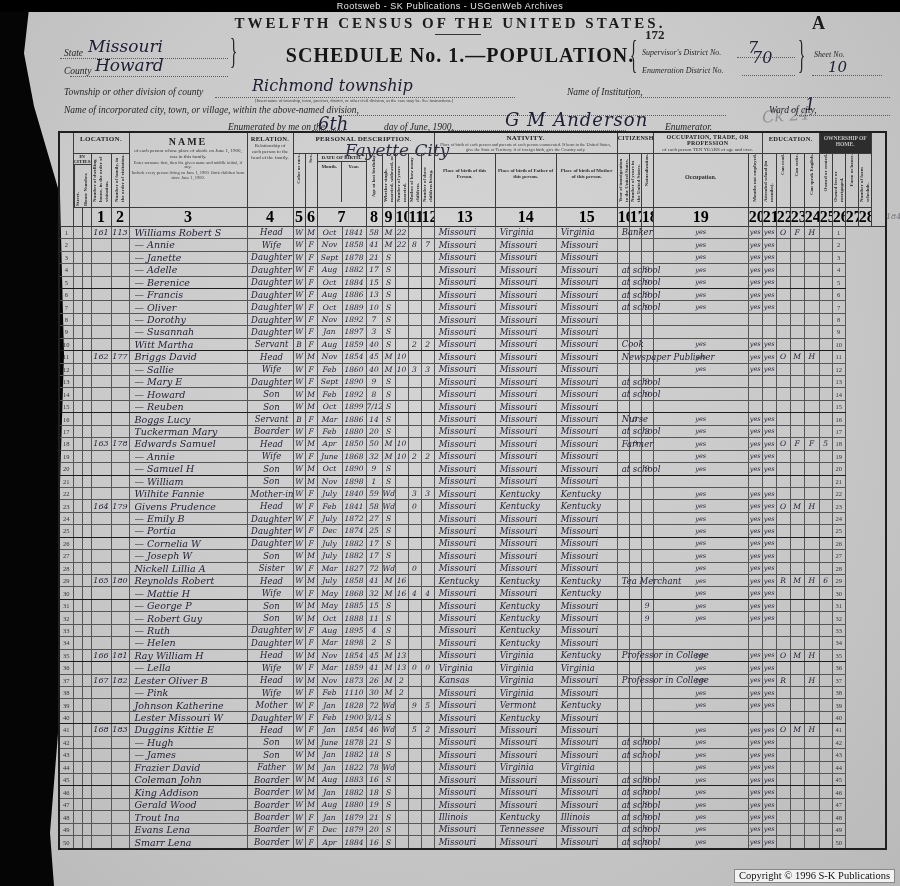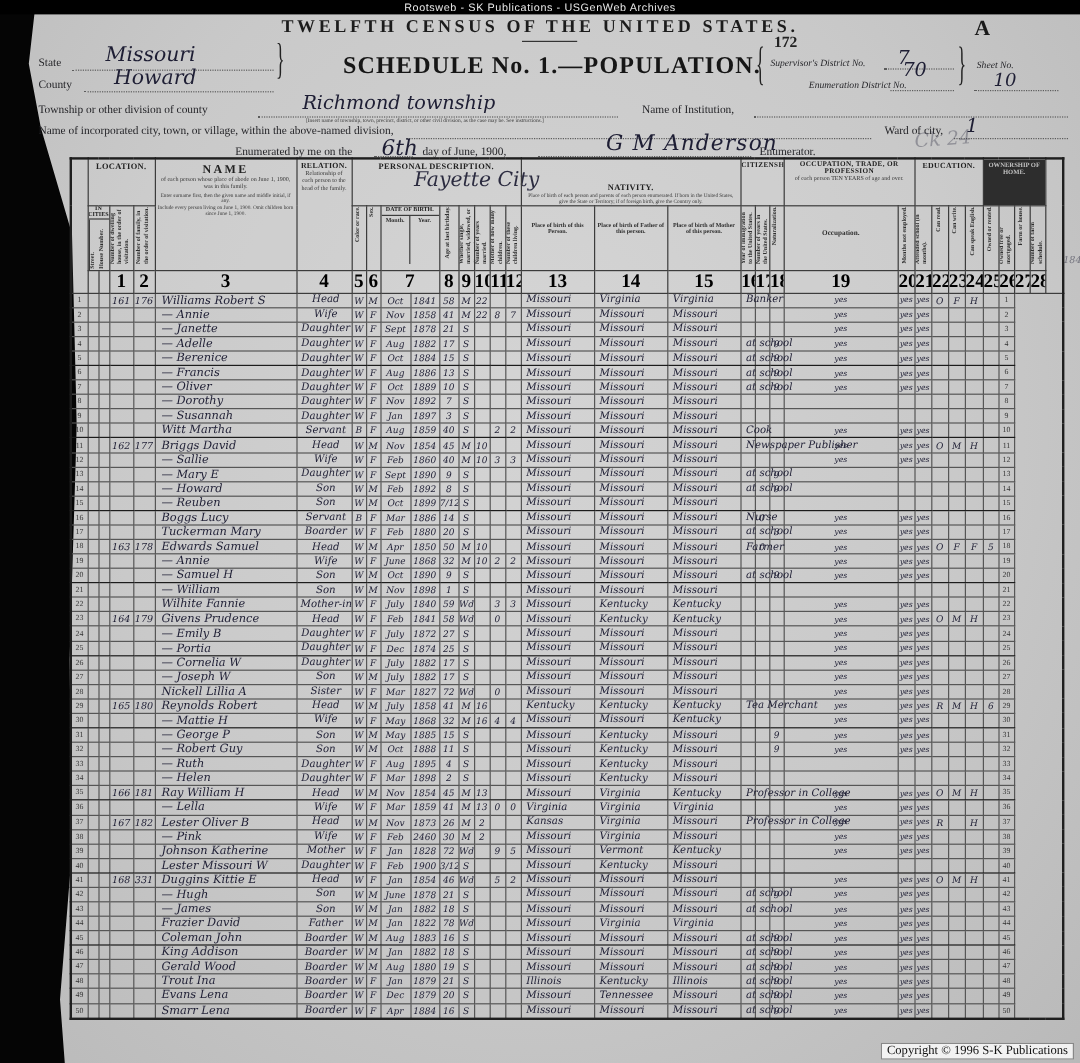--- a/index.html
+++ b/index.html
@@ -31,21 +31,21 @@
     position:absolute;left:0;top:15px;width:900px;text-align:center;
     font-weight:bold;font-size:15px;letter-spacing:3px;color:#1c1c1c;z-index:10;
   }
   .t-rule{position:absolute;left:435px;top:34px;width:46px;border-top:1.5px solid #333;z-index:10;}
   .t-sched{
     position:absolute;left:250px;top:44px;width:420px;text-align:center;
     font-weight:bold;font-size:20px;letter-spacing:1px;color:#161616;z-index:10;
   }
   .p172{position:absolute;left:645px;top:27px;font-weight:bold;font-size:13px;color:#222;z-index:10;}
   .pA{position:absolute;left:812px;top:13px;font-weight:bold;font-size:18px;color:#1a1a1a;z-index:10;}
-  .lbl{font-size:9.5px;color:#26262a;position:absolute;z-index:10;white-space:nowrap;}
+  .lbl{font-style:italic;font-size:9.5px;color:#26262a;position:absolute;z-index:10;white-space:nowrap;margin-left:32px;}
   .lbl-sm{font-style:italic;font-size:8px;color:#26262a;position:absolute;z-index:10;white-space:nowrap;}
   .note{position:absolute;font-size:4.5px;color:#3a3a3a;z-index:10;white-space:nowrap;}
   .hwx{font-family:"DejaVu Serif",serif;font-style:italic;color:#1e1e34;position:absolute;z-index:11;white-space:nowrap;}
   .dotl{position:absolute;border-bottom:1px dotted #5c5c5c;height:1px;z-index:9;}
   .brace{position:absolute;color:#222;z-index:10;font-size:15px;}
   .stray{opacity:.32;transform:rotate(-4deg);}
   
   #census{
     position:absolute;left:58px;top:131px;width:827px;height:719px;z-index:12;
     border-collapse:collapse;table-layout:fixed;border:2px solid #1f1f1f;
@@ -106,21 +106,21 @@
 <span class="dotl" style="left:60px;top:57px;width:168px;"></span>
 <span class="lbl" style="left:32px;top:66px;">County</span>
 <span class="hwx" style="left:95px;top:55px;font-size:17px;">Howard</span>
 <span class="dotl" style="left:70px;top:75px;width:158px;"></span>
 <span class="brace" style="left:230px;top:44px;transform:scaleY(2.4);">}</span>
 
 <span class="brace" style="left:630px;top:48px;transform:scaleY(2.6);">{</span>
 <span class="lbl-sm" style="left:642px;top:48px;">Supervisor's District No.</span>
 <span class="hwx" style="left:748px;top:38px;font-size:16px;">7</span>
 <span class="dotl" style="left:737px;top:56px;width:58px;"></span>
-<span class="lbl-sm" style="left:674px;top:66px;">Enumeration District No.</span>
+<span class="lbl-sm" style="left:642px;top:66px;">Enumeration District No.</span>
 <span class="hwx" style="left:752px;top:48px;font-size:16px;">70</span>
 <span class="dotl" style="left:742px;top:74px;width:53px;"></span>
 <span class="brace" style="left:798px;top:48px;transform:scaleY(2.6);">}</span>
 <span class="lbl-sm" style="left:814px;top:50px;">Sheet No.</span>
 <span class="hwx" style="left:828px;top:58px;font-size:15px;">10</span>
 <span class="dotl" style="left:812px;top:74px;width:70px;"></span>
 
 <span class="lbl" style="left:32px;top:87px;">Township or other division of county</span>
 <span class="hwx" style="left:252px;top:76px;font-size:16px;">Richmond township</span>
 <span class="dotl" style="left:215px;top:96px;width:300px;"></span>
@@ -194,21 +194,21 @@
         <span class="gdesc2">Include every person living on June 1, 1900. Omit children born since June 1, 1900.</span>
       </th>
       <th rowspan="2">
         <span class="gt" style="font-size:6.5px;">RELATION.</span>
         <span class="gdesc">Relationship of each person to the head of the family.</span>
       </th>
       <th colspan="9">
           <span class="gt">PERSONAL DESCRIPTION.</span>
         </th>
       <th colspan="3">
-        <span class="gt" style="padding-top:19px;">NATIVITY.</span>
+        <span class="gt" style="padding-top:1px;">NATIVITY.</span>
         <span class="gdesc2">Place of birth of each person and parents of each person enumerated. If born in the United States, give the State or Territory; if of foreign birth, give the Country only.</span>
       </th>
       <th colspan="3">
           <span class="gt" style="font-size:6px;">CITIZENSHIP.</span>
         </th>
       <th colspan="2">
         <span class="gt" style="font-size:6px;padding-top:1px;">OCCUPATION, TRADE, OR PROFESSION</span>
         <span class="gdesc">of each person TEN YEARS of age and over.</span>
       </th>
       <th colspan="4">
@@ -342,21 +342,21 @@
         <th>27</th>
       <th>28</th>
     </tr>
   </thead>
   <tbody>
       <tr>
         <td class="ln">1</td>
         <td class="c-street"></td>
         <td class="c-house"></td>
         <td class="c-dwelling">161</td>
-        <td class="c-family">176</td>
+        <td class="c-family">113</td>
         <td class="c-name">Williams Robert S</td>
         <td class="c-relation">Head</td>
         <td class="c-color">W</td>
         <td class="c-sex">M</td>
         <td class="c-birth_month">Oct</td>
         <td class="c-birth_year">1841</td>
         <td class="c-age">58</td>
         <td class="c-marital">M</td>
         <td class="c-years_married">22</td>
         <td class="c-mother_of_children"></td>
@@ -1532,21 +1532,21 @@
         <td class="ln">38</td>
         <td class="c-street"></td>
         <td class="c-house"></td>
         <td class="c-dwelling"></td>
         <td class="c-family"></td>
         <td class="c-name">— Pink</td>
         <td class="c-relation">Wife</td>
         <td class="c-color">W</td>
         <td class="c-sex">F</td>
         <td class="c-birth_month">Feb</td>
-        <td class="c-birth_year">2460</td>
+        <td class="c-birth_year">1110</td>
         <td class="c-age">30</td>
         <td class="c-marital">M</td>
         <td class="c-years_married">2</td>
         <td class="c-mother_of_children"></td>
         <td class="c-children_living"></td>
         <td class="c-birthplace">Missouri</td>
         <td class="c-father_birthplace">Virginia</td>
         <td class="c-mother_birthplace">Missouri</td>
         <td class="c-occupation"></td>
         <td class="c-months_not_employed"></td>
@@ -1622,21 +1622,21 @@
         <td class="c-home_free_or_mortgaged"></td>
         <td class="c-farm_or_house"></td>
         <td class="c-farm_schedule_no"></td>
         <td class="ln">40</td>
       </tr>
       <tr>
         <td class="ln">41</td>
         <td class="c-street"></td>
         <td class="c-house"></td>
         <td class="c-dwelling">168</td>
-        <td class="c-family">331</td>
+        <td class="c-family">183</td>
         <td class="c-name">Duggins Kittie E</td>
         <td class="c-relation">Head</td>
         <td class="c-color">W</td>
         <td class="c-sex">F</td>
         <td class="c-birth_month">Jan</td>
         <td class="c-birth_year">1854</td>
         <td class="c-age">46</td>
         <td class="c-marital">Wd</td>
         <td class="c-years_married"></td>
         <td class="c-mother_of_children">5</td>

